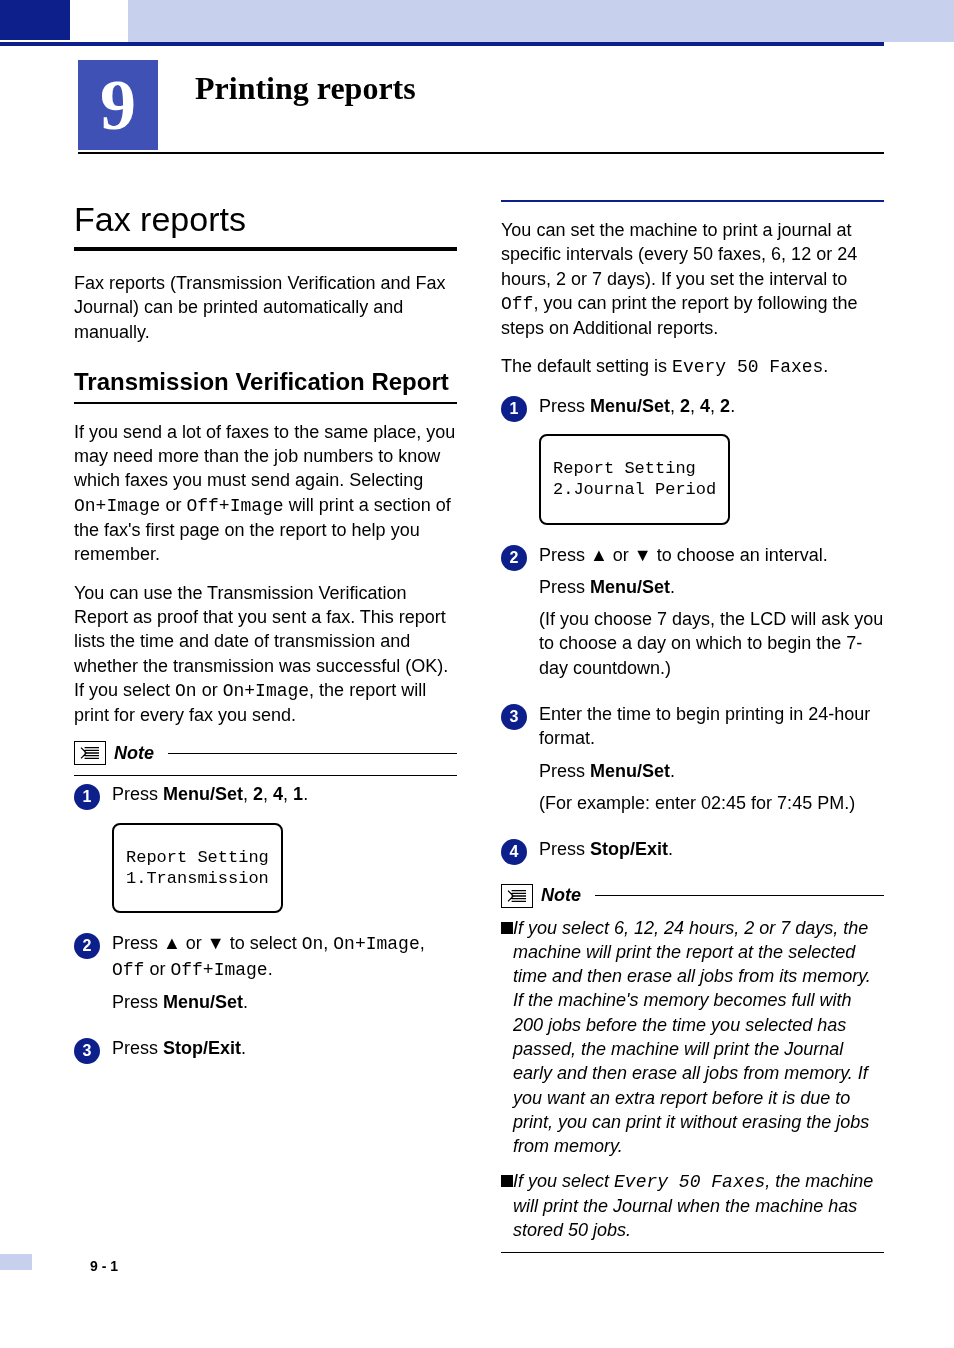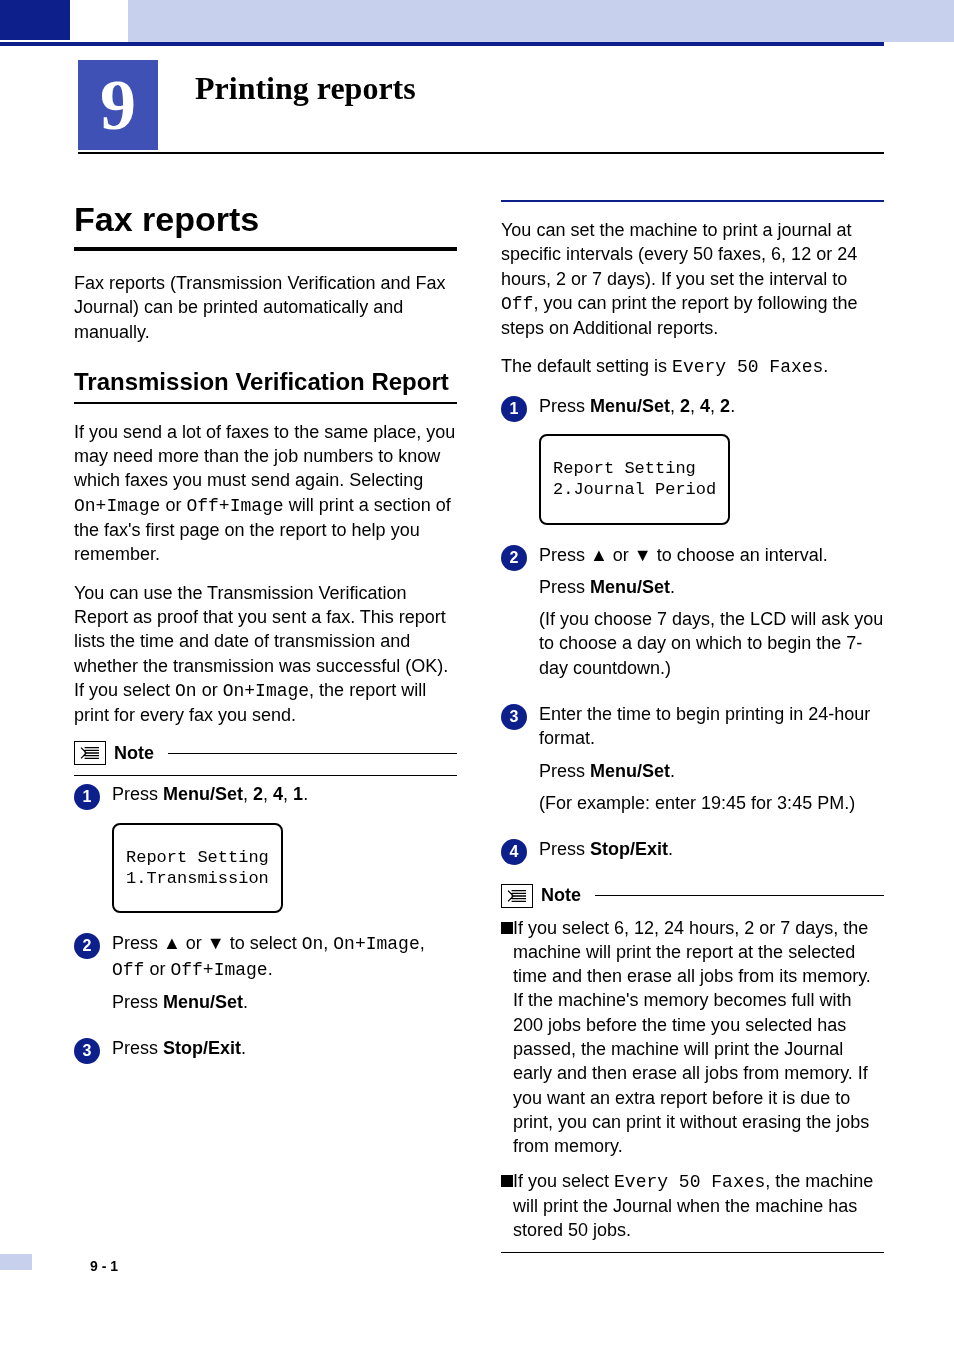--- a/index.html
+++ b/index.html
@@ -7,30 +7,30 @@
   .page { width: 954px; height: 1348px; position: relative; }
   .top-strip { position: absolute; top: 0; left: 128px; right: 0; height: 42px; background: #c7d0ec; }
   .left-tab  { position: absolute; top: 0; left: 0; width: 70px; height: 40px; background: #0d1f8b; }
   .rule-thin { position: absolute; top: 42px; left: 0; right: 70px; height: 4px; background: #0d1f8b; }
   .chapter-box { position: absolute; top: 60px; left: 78px; width: 80px; height: 90px; background: #3f51b5; display: flex; align-items: center; justify-content: center; }
   .chapter-num { color: #ffffff; font-size: 72px; font-weight: bold; font-family: "Times New Roman", serif; }
   .chapter-title { position: absolute; top: 70px; left: 195px; font-family: "Times New Roman", serif; font-size: 32px; font-weight: bold; }
   .chapter-rule { position: absolute; top: 152px; left: 78px; right: 70px; height: 2px; background: #000; }
   .cols { position: absolute; top: 200px; left: 74px; right: 70px; display: flex; gap: 44px; }
   .col { flex: 1; min-width: 0; }
-  h1.section { font-size: 34px; font-weight: bold; margin-bottom: 8px; font-family: Arial, sans-serif; }
+  h1.section { font-size: 34px; font-weight: normal; margin-bottom: 8px; font-family: Arial, sans-serif; }
   .section-rule { height: 4px; width: 100%; margin-bottom: 20px; }
   .section-rule.dark { background: #000; }
   h2.subsection { font-size: 24px; font-weight: bold; margin: 24px 0 6px; }
   .sub-rule { height: 2px; width: 100%; margin-bottom: 16px; }
   .sub-rule.dark { background: #000; }
   .sub-rule.blue { background: #0d1f8b; }
   p.body { font-size: 18px; line-height: 1.35; margin-bottom: 14px; }
   .mono { font-family: "Courier New", monospace; }
-  .note-block { margin-top: 14px; }
+  .note-block { margin-top: 14px; font-style: italic; }
   .note-head { display: flex; align-items: center; gap: 8px; margin-bottom: 8px; }
   .note-icon-wrap { border: 1px solid #000; padding: 2px 4px; display: inline-flex; align-items: center; justify-content: center; }
   .note-label { font-size: 18px; font-weight: bold; }
   .note-line { flex: 1; height: 1px; background: #000; margin-left: 6px; }
   .note-end-rule { height: 1px; background: #000; margin-top: 10px; }
   .steps { margin-top: 6px; }
   .step { display: flex; gap: 12px; margin-bottom: 14px; }
   .step-bullet { flex: 0 0 26px; width: 26px; height: 26px; border-radius: 50%; background: #0d1f8b; color: #fff; font-size: 16px; font-weight: bold; display: flex; align-items: center; justify-content: center; margin-top: 2px; }
   .step-body { flex: 1; font-size: 18px; line-height: 1.35; }
   .step-body p { margin-bottom: 8px; }
@@ -157,21 +157,21 @@
           </div>
         </div>
 
         <div class="step">
           <div class="step-bullet">3</div>
           <div class="step-body">
             <p>Enter the time to begin printing in 24-hour format.</p>
             <p>
               <span>Press </span><b>Menu/Set</b><span>.</span>
             </p>
-            <p>(For example: enter 19:45 for 3:45 PM.)</p>
+            <p>(For example: enter 02:45 for 7:45 PM.)</p>
           </div>
         </div>
 
         <div class="step">
           <div class="step-bullet">4</div>
           <div class="step-body">
             <p>
               <span>Press </span><b>Stop/Exit</b><span>.</span>
             </p>
           </div>

